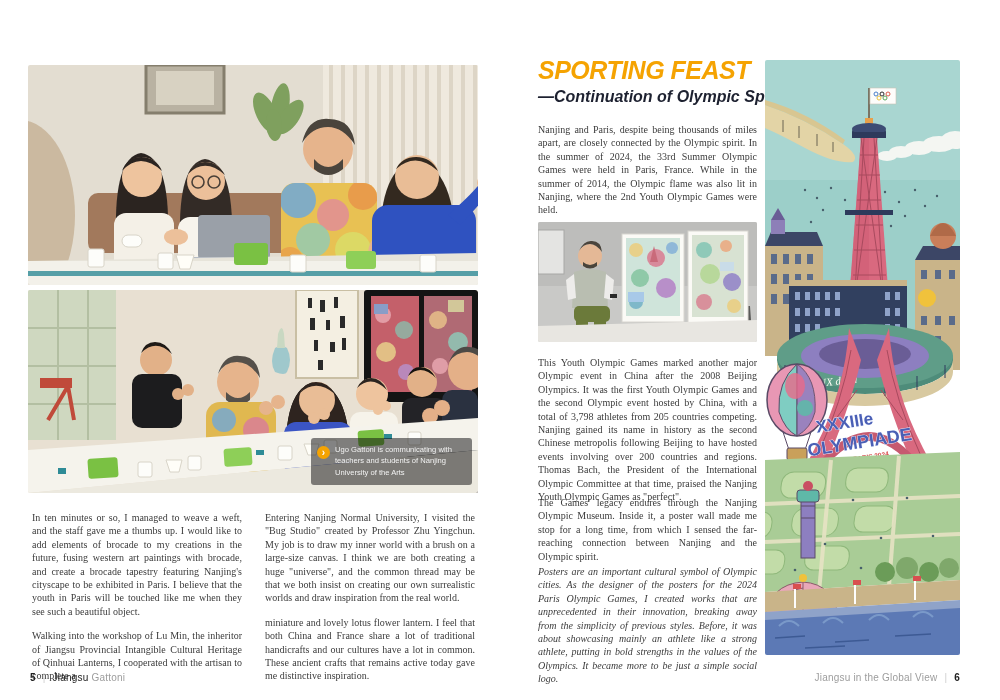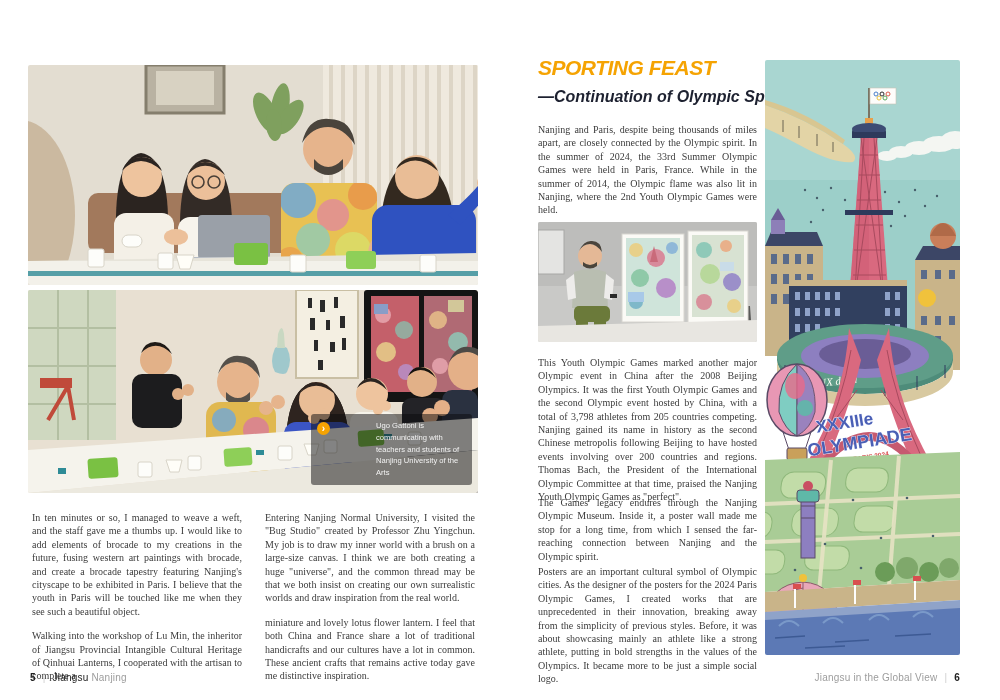--- a/index.html
+++ b/index.html
@@ -18,52 +18,51 @@
     padding:6px 7px 6px 6px;display:flex;gap:5px;align-items:flex-start;
   }
   .caption-icon{
     width:13px;height:13px;min-width:13px;border-radius:50%;
     background:#F5A302;color:#fff;font-size:10px;line-height:13px;
     text-align:center;font-weight:bold;margin-top:2px;
   }
   .caption-text{
     color:#f2f2f2;font-size:7.6px;line-height:1.55;text-align:left;
     font-family:"Liberation Sans",sans-serif;
-    margin-left:41px;
   }
   .body-copy{
     font-family:"Liberation Serif",serif;color:#3b3b3b;
     font-size:10px;line-height:1.34;text-align:justify;
   }
   .body-copy p{margin:0 0 11px 4px;}
   #left-columns{left:28px;top:511px;width:447px;display:flex;gap:19px;}
   #left-columns .col{width:214px;}
   
   .footer{font-size:10px;color:#9d9d9d;letter-spacing:0.2px;}
   #footer-left{left:30px;top:672px;}
   #footer-right{top:672px;right:40px;text-align:left;}
   .footer .pagenum{color:#222;font-weight:bold;}
   .footer .brand{color:#222;font-weight:normal;}
   .footer .divider{color:#cfcfcf;margin:0 7px;}
   
   #article-title{
     left:538px;top:56px;width:260px;
-    font-size:21px;font-weight:800;font-style:italic;
+    font-size:25px;font-weight:800;font-style:italic;
     color:#F5A302;letter-spacing:-0.5px;
   }
   #article-subtitle{
     left:538px;top:88px;width:260px;
     font-size:16px;font-weight:bold;font-style:italic;color:#1d2130;
   }
   .r-para{left:538px;width:219px;}
   #r-p1{top:123px;}
   #photo3{left:538px;top:222px;width:219px;height:120px;}
   #r-p2{top:356px;}
   #r-p3{top:496px;}
-  #r-p4{top:565px;}
+  #r-p4{top:565px;font-style:italic;}
   #poster-illustration{left:765px;top:60px;width:195px;height:595px;border-radius:2px;overflow:hidden;}
   svg{display:block;}
   .olymp-text{font-family:"Liberation Sans",sans-serif;font-weight:bold;}
 </style>
 </head>
 <body>
 
 <div class="abs photo" id="photo1">
 <svg width="450" height="220" viewBox="0 0 450 220">
   <defs>
@@ -312,21 +311,21 @@
     <p>In ten minutes or so, I managed to weave a weft, and the staff gave me a thumbs up. I would like to add elements of brocade to my creations in the future, fusing western art paintings with brocade, and create a brocade tapestry featuring Nanjing's cityscape to be exhibited in Paris. I believe that the youth in Paris will be touched like me when they see such a beautiful object.</p>
     <p>Walking into the workshop of Lu Min, the inheritor of Jiangsu Provincial Intangible Cultural Heritage of Qinhuai Lanterns, I cooperated with the artisan to complete a</p>
   </div>
   <div class="col body-copy">
     <p>Entering Nanjing Normal University, I visited the "Bug Studio" created by Professor Zhu Yingchun. My job is to draw my inner world with a brush on a large-size canvas. I think we are both creating a huge "universe", and the common thread may be that we both insist on creating our own surrealistic worlds and draw inspiration from the real world.</p>
     <p>miniature and lovely lotus flower lantern. I feel that both China and France share a lot of traditional handicrafts and our cultures have a lot in common. These ancient crafts that remains active today gave me distinctive inspiration.</p>
   </div>
 </div>
 
 <div class="abs footer" id="footer-left">
-  <span class="pagenum">5</span><span class="divider">|</span><span class="brand">Jiangsu</span> <span>Nanjing</span>
+  <span class="pagenum">5</span><span class="divider">|</span><span class="brand">Jiangsu</span> <span>Gattoni</span>
 </div>
 
 <div class="abs" id="article-title">SPORTING FEAST</div>
 <div class="abs" id="article-subtitle">—Continuation of Olympic Spirit</div>
 
 <div class="abs body-copy r-para" id="r-p1">Nanjing and Paris, despite being thousands of miles apart, are closely connected by the Olympic spirit. In the summer of 2024, the 33rd Summer Olympic Games were held in Paris, France. While in the summer of 2014, the Olympic flame was also lit in Nanjing, where the 2nd Youth Olympic Games were held.</div>
 
 <div class="abs photo" id="photo3">
 <svg width="219" height="120" viewBox="0 0 219 120">
   <rect width="219" height="120" fill="#c9c9c7"></rect>

